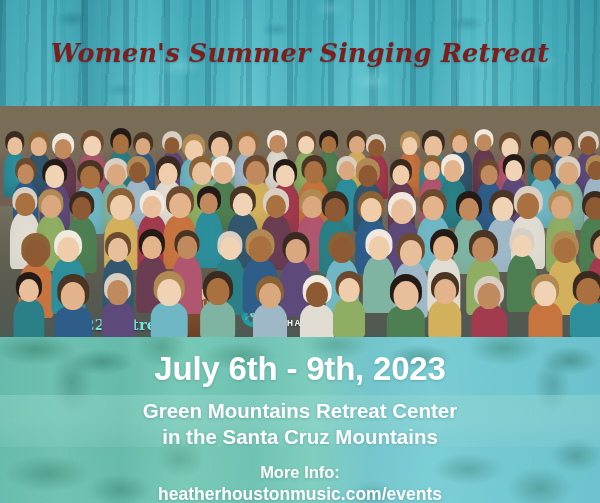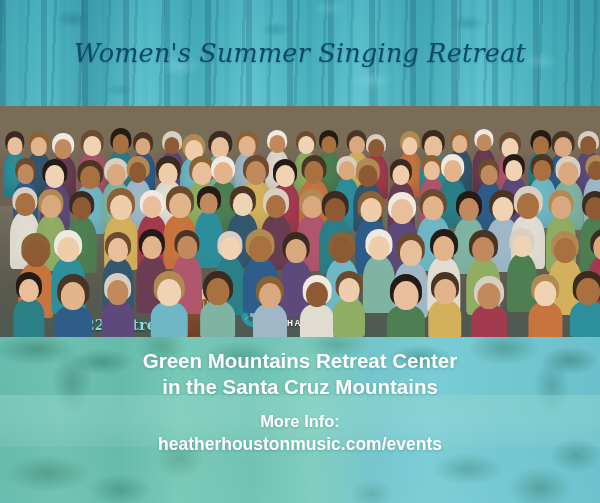--- a/index.html
+++ b/index.html
@@ -62,22 +62,22 @@
       radial-gradient(ellipse 24px 12px at 55% 8%, rgba(150,226,230,.22), transparent 70%);
   }
   .title-wrap{
     position:absolute;left:0;top:0;width:600px;height:106px;
     display:flex;flex-direction:column;align-items:center;justify-content:center;
     gap:1px;
   }
   .title-line{
     font-family:"DejaVu Serif", serif;
     font-style:italic;
-    font-weight:normal;
-    color:#0c4a6e;
+    font-weight:bold;
+    color:#7f1d1d;
     font-size:25.5px;
     line-height:1.18;
     letter-spacing:.2px;
     text-shadow:0 1px 2px rgba(20,80,96,.30);
     white-space:nowrap;
   }
 
   
   .photo{
     position:absolute;left:0;top:106px;width:600px;height:231px;
@@ -766,20 +766,21 @@
       <span class="w2">IN HARMONY</span>
     </div>
   </div>
 
   <div class="band-bottom">
     <div class="pondtop"></div>
     <div class="pondmid"></div>
     <div class="pondbot"></div>
 
     <div class="bottom-text">
+      <div class="t-date">July 6th - 9th, 2023</div>
       <div class="t-venue1">Green Mountains Retreat Center</div>
       <div class="t-venue2">in the Santa Cruz Mountains</div>
       <div class="t-more">More Info:</div>
       <div class="t-url">heatherhoustonmusic.com/events</div>
     </div>
   </div>
 
 </div>
 
 </body></html>

